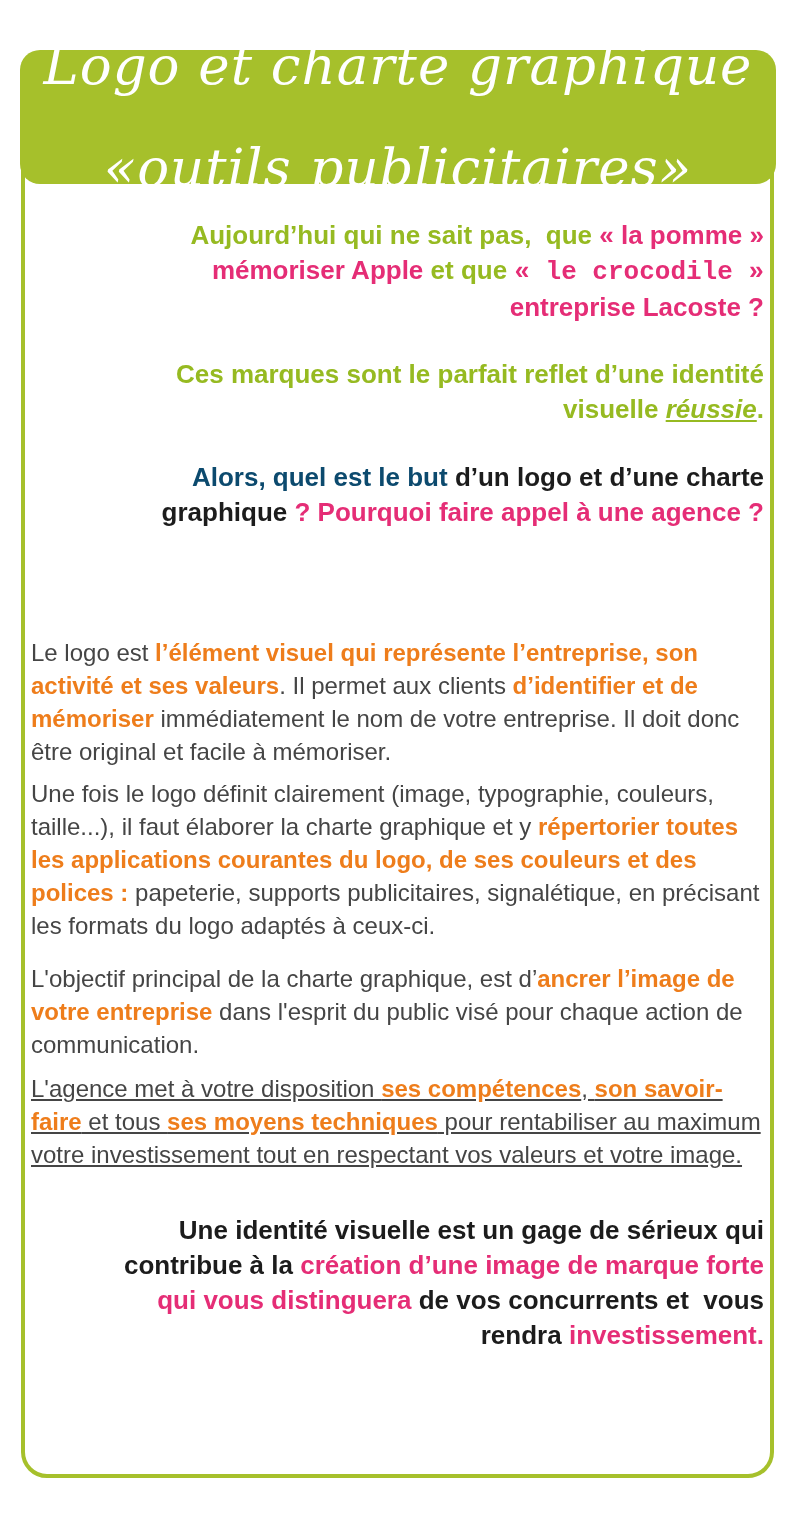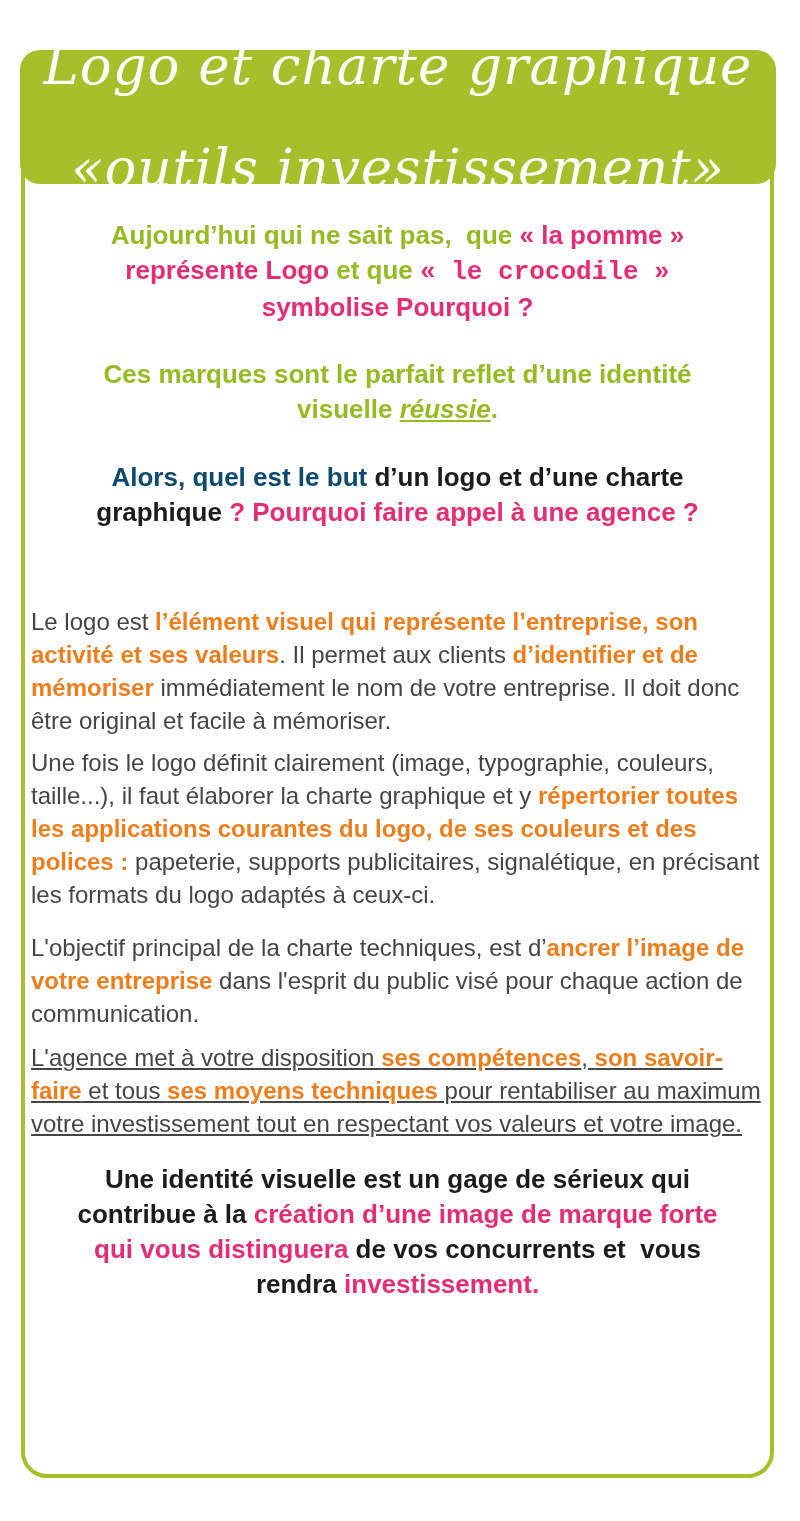--- a/index.html
+++ b/index.html
@@ -41,57 +41,57 @@
     flex-direction: column;
     justify-content: center;
     letter-spacing: 1px;
     gap: 40px;
   }
   p { margin: 0; }
   .p-intro {
     font-weight: bold;
     font-size: 26px;
     line-height: 35px;
-    text-align: center;
+    text-align: right;
     white-space: pre-wrap;
   }
   .p-body {
     font-size: 24px;
     line-height: 33px;
     text-align: left;
     color: #454545;
   }
   .p1 { margin-top: 154px; }
   .p2 { margin-top: 32px; }
   .p3 { margin-top: 33px; }
-  .p4 { margin-top: 75px; }
+  .p4 { margin-top: 106px; }
   .p5 { margin-top: 9px; }
   .p6 { margin-top: 20px; }
   .p7 { margin-top: 11px; text-decoration: underline; }
-  .p8 { margin-top: 22px; }
+  .p8 { margin-top: 42px; }
 </style>
 </head>
 <body>
 
 <div class="card">
   <div class="content">
     <p class="p-intro p1"><span style="color: rgb(150, 186, 33);">Aujourd’hui qui ne sait pas,  que </span><span style="color: rgb(229, 45, 118);">« la pomme »
-</span><span style="color: rgb(229, 45, 118);">représente Logo</span><span style="color: rgb(150, 186, 33);"> et que </span><span style="color: rgb(229, 45, 118); font-family: Liberation Mono, monospace;">« le crocodile »
-</span><span style="color: rgb(229, 45, 118);">symbolise Pourquoi ?</span></p>
+</span><span style="color: rgb(229, 45, 118);">mémoriser Apple</span><span style="color: rgb(150, 186, 33);"> et que </span><span style="color: rgb(229, 45, 118); font-family: Liberation Mono, monospace;">« le crocodile »
+</span><span style="color: rgb(229, 45, 118);">entreprise Lacoste ?</span></p>
     <p class="p-intro p2"><span style="color: rgb(150, 186, 33);">Ces marques sont le parfait reflet d’une identité
 visuelle </span><span style="color: rgb(150, 186, 33); font-style: italic; text-decoration: underline;">réussie</span><span style="color: rgb(150, 186, 33);">.</span></p>
     <p class="p-intro p3"><span style="color: #0c4a6e;">Alors, quel est le but </span><span style="color: rgb(28, 28, 28);">d’un logo et d’une charte
 graphique </span><span style="color: rgb(229, 45, 118);">? Pourquoi faire appel à une agence ?</span></p>
     <p class="p-body p4"><span>Le logo est </span><span style="color: rgb(238, 125, 27); font-weight: bold;">l’élément visuel qui représente l’entreprise, son activité et ses valeurs</span><span>. Il permet aux clients </span><span style="color: rgb(238, 125, 27); font-weight: bold;">d’identifier et de mémoriser</span><span> immédiatement le nom de votre entreprise. Il doit donc être original et facile à mémoriser.</span></p>
     <p class="p-body p5"><span>Une fois le logo définit clairement (image, typographie, couleurs, taille...), il faut élaborer la charte graphique et y </span><span style="color: rgb(238, 125, 27); font-weight: bold;">répertorier toutes les applications courantes du logo, de ses couleurs et des polices : </span><span>papeterie, supports publicitaires, signalétique, en précisant les formats du logo adaptés à ceux-ci.</span></p>
-    <p class="p-body p6"><span>L'objectif principal de la charte techniques, est d’</span><span style="color: rgb(238, 125, 27); font-weight: bold;">ancrer l’image de votre entreprise</span><span> dans l'esprit du public visé pour chaque action de communication.</span></p>
+    <p class="p-body p6"><span>L'objectif principal de la charte graphique, est d’</span><span style="color: rgb(238, 125, 27); font-weight: bold;">ancrer l’image de votre entreprise</span><span> dans l'esprit du public visé pour chaque action de communication.</span></p>
     <p class="p-body p7"><span>L'agence met à votre disposition </span><span style="color: rgb(238, 125, 27); font-weight: bold;">ses compétences</span><span>, </span><span style="color: rgb(238, 125, 27); font-weight: bold;">son savoir-faire</span><span> et tous </span><span style="color: rgb(238, 125, 27); font-weight: bold;">ses moyens techniques</span><span> pour rentabiliser au maximum votre investissement tout en respectant vos valeurs et votre image.</span></p>
     <p class="p-intro p8"><span style="color: rgb(28, 28, 28);">Une identité visuelle est un gage de sérieux qui
 contribue à la </span><span style="color: rgb(229, 45, 118);">création d’une image de marque forte
 qui vous distinguera</span><span style="color: rgb(28, 28, 28);"> de vos concurrents et  vous
 rendra </span><span style="color: rgb(229, 45, 118);">investissement.</span></p>
   </div>
 </div>
 
 <div class="banner">
   <div>Logo et charte graphique</div>
-  <div>«outils investissement»</div>
+  <div>«outils publicitaires»</div>
 </div>
 
 </body></html>

